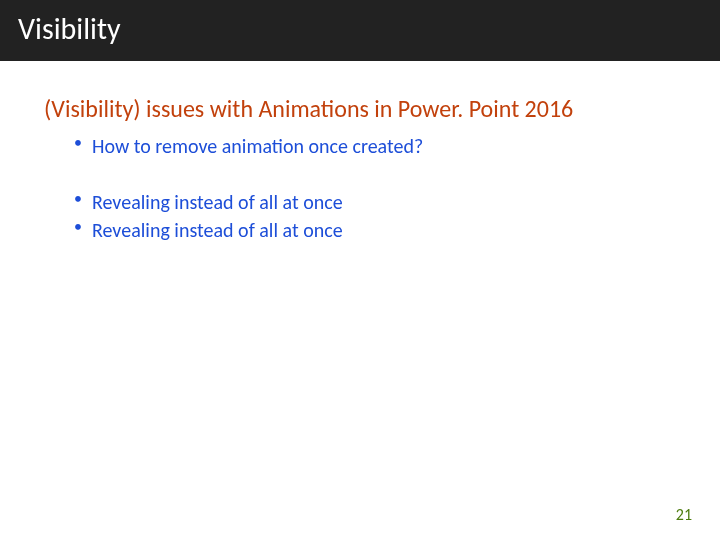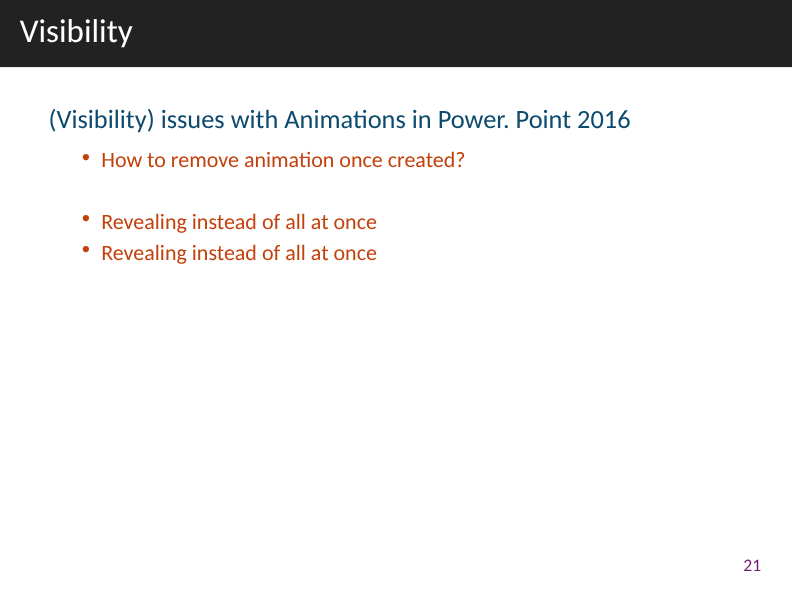--- a/index.html
+++ b/index.html
@@ -1,23 +1,23 @@
 <!DOCTYPE html>
 <html><head>
 <meta charset="utf-8">
 <style>
   html,body{margin:0;padding:0;width:720px;height:540px;font-family:"Calibri","Segoe UI",Arial,sans-serif;background:#fff;color:#000;}
   .slide{position:relative;width:720px;height:540px;overflow:hidden;}
   .titlebar{background:#222;color:#fff;padding:10px 18px 14px;font-size:30px;font-weight:400;}
   .content{padding:34px 40px 0 44px;}
-  .section{font-size:24px;color:#0c4a6e;margin:0 0 10px 0;font-weight:400;line-height:1.15;}
+  .section{font-size:24px;color:#c2410c;margin:0 0 10px 0;font-weight:400;line-height:1.15;}
   ul.bullets{list-style:none;padding:0;margin:0 0 30px 30px;}
-  ul.bullets li{font-size:20px;color:#c2410c;margin:2px 0;padding-left:18px;position:relative;line-height:1.3;}
+  ul.bullets li{font-size:20px;color:#1d4ed8;margin:2px 0;padding-left:18px;position:relative;line-height:1.3;}
   ul.bullets li::before{content:"•";position:absolute;left:0;top:0;font-size:16px;}
-  .pagenum{position:absolute;bottom:16px;right:28px;font-size:16px;color:#701a75;}
+  .pagenum{position:absolute;bottom:16px;right:28px;font-size:16px;color:#4d7c0f;}
 </style>
 </head>
 <body>
 <div class="slide">
 
   <div class="titlebar">
     <span>Visibility</span>
   </div>
 
   <div class="content">

